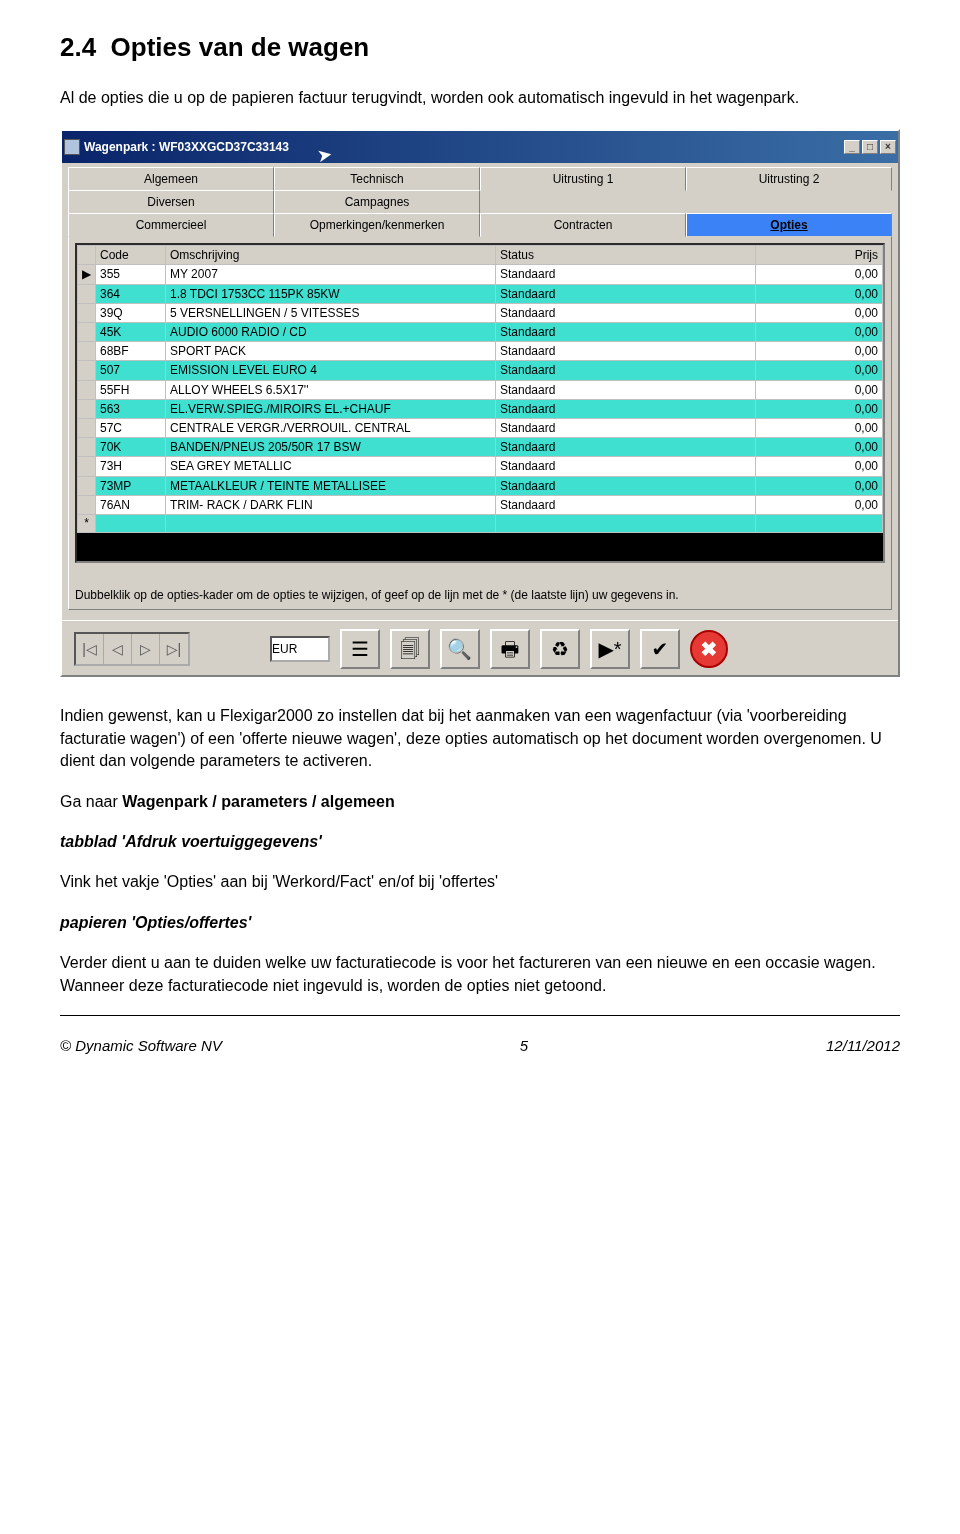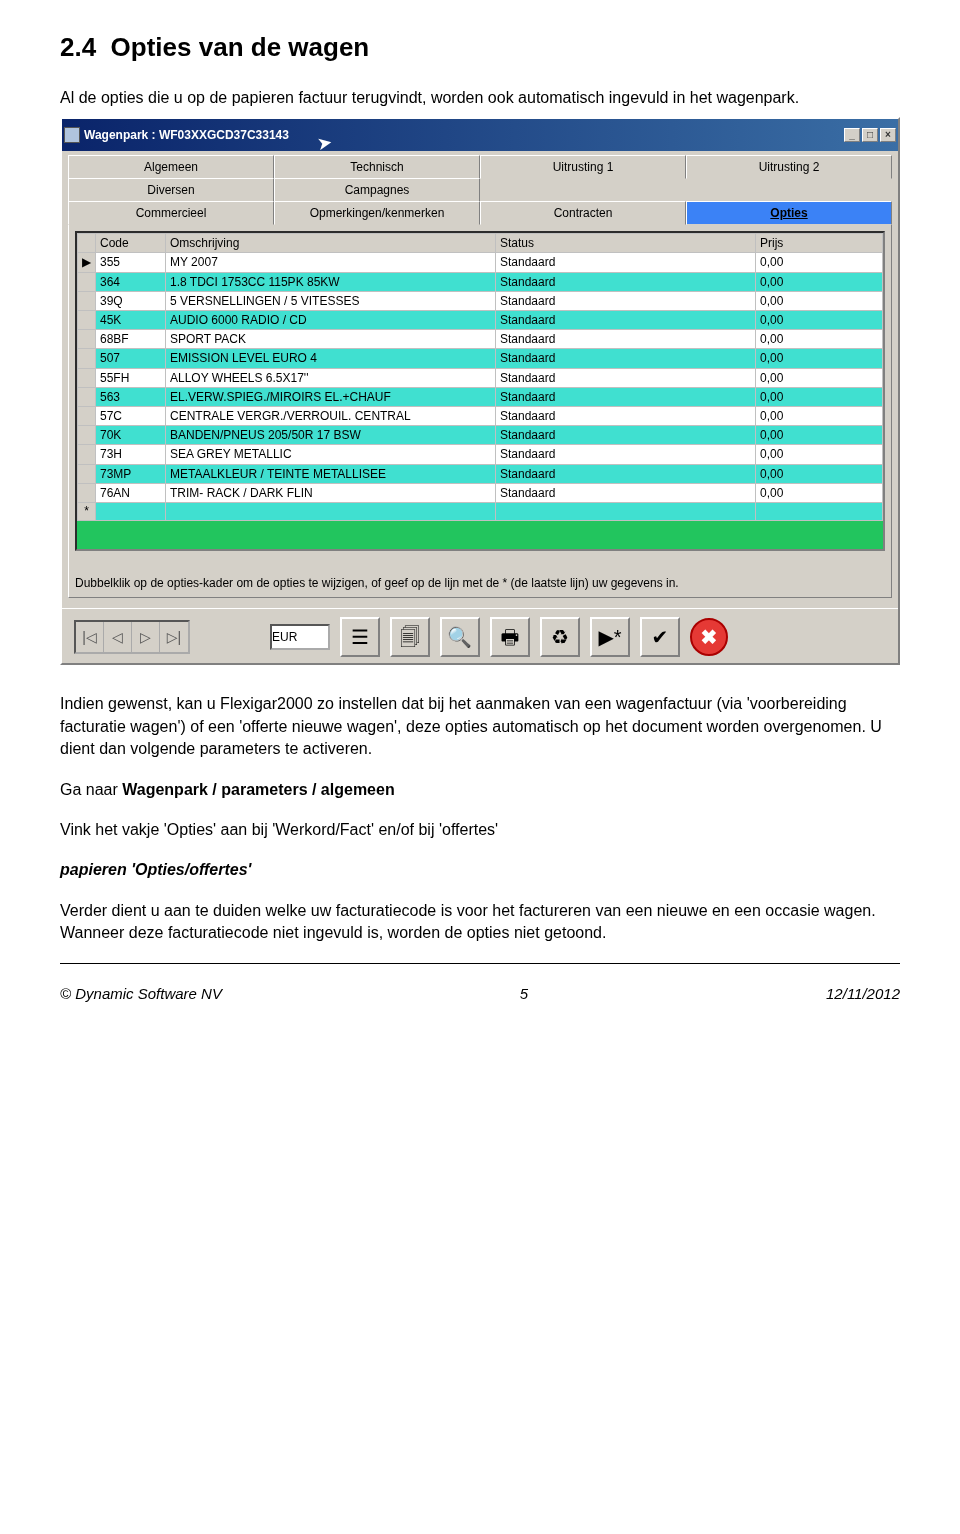--- a/index.html
+++ b/index.html
@@ -10,21 +10,21 @@
     width: 960px;
     padding: 30px 60px 10px 60px;
     font-size: 16px;
     line-height: 1.35;
   }
   h2 {
     font-size: 26px;
     font-weight: bold;
     margin: 0 0 22px 0;
   }
-  p { margin: 0 0 8px 0; }
+  p { margin: 0 0 20px 0; }
   
   .window {
     background: #d4d0c8;
     border: 2px solid #808080;
     border-top-color: #fff;
     border-left-color: #fff;
     font-family: Tahoma, Arial, sans-serif;
     font-size: 12px;
     margin-bottom: 28px;
     position: relative;
@@ -90,42 +90,42 @@
   }
   .tabpanel {
     border: 1px solid #808080;
     border-top-color:#fff; border-left-color:#fff;
     padding: 6px;
     margin: 0 2px 6px 2px;
     background: #d4d0c8;
   }
   
   .gridwrap {
-    background: #22c55e;
+    background: #000000;
     border: 2px inset #808080;
     height: 320px;
   }
   table.grid {
     border-collapse: collapse;
     width: 100%;
     font-size: 12px;
   }
   .grid th, .grid td {
     border: 1px solid #c0c0c0;
     padding: 1px 4px;
     height: 18px;
     overflow: hidden;
     white-space: nowrap;
   }
   .grid th {
     background: #d4d0c8;
     font-weight: normal;
     text-align: left;
   }
-  .grid th.price, .grid td.price { text-align: left; }
+  .grid th.price, .grid td.price { text-align: right; }
   .grid td.rowhdr {
     width: 18px; background: #d4d0c8; text-align:center; padding:0;
   }
   .grid tbody tr:nth-child(even) td:not(.rowhdr) { background: #40e0d0; }
   .grid tbody tr:nth-child(odd) td:not(.rowhdr) { background: #fff; }
   .grid tbody tr.empty td:not(.rowhdr) { background:#40e0d0; }
   .hint {
     margin-top: 20px;
     padding-top:4px;
     font-size: 12px;
@@ -355,20 +355,21 @@
     <div class="tbtn">✔</div>
     <div class="tbtn red">✖</div>
   </div>
 </div>
 
 <div class="body-text">
   <p>Indien gewenst, kan u Flexigar2000 zo instellen dat bij het aanmaken van een wagenfactuur (via 'voorbereiding facturatie wagen') of een 'offerte nieuwe wagen', deze opties automatisch op het document worden overgenomen. U dient dan volgende parameters te activeren.</p>
   <p>
     <span>Ga naar </span><span class="bold">Wagenpark / parameters / algemeen</span>
   </p>
+  <p class="italic">tabblad 'Afdruk voertuiggegevens'</p>
   <p>Vink het vakje 'Opties' aan bij 'Werkord/Fact' en/of bij 'offertes'</p>
   <p class="italic">papieren 'Opties/offertes'</p>
   <p>Verder dient u aan te duiden welke uw facturatiecode is voor het factureren van een nieuwe en een occasie wagen. Wanneer deze facturatiecode niet ingevuld is, worden de opties niet getoond.</p>
 </div>
 
 <footer>
   <span>© Dynamic Software NV</span>
   <span class="c">5</span>
   <span>12/11/2012</span>
 </footer>

